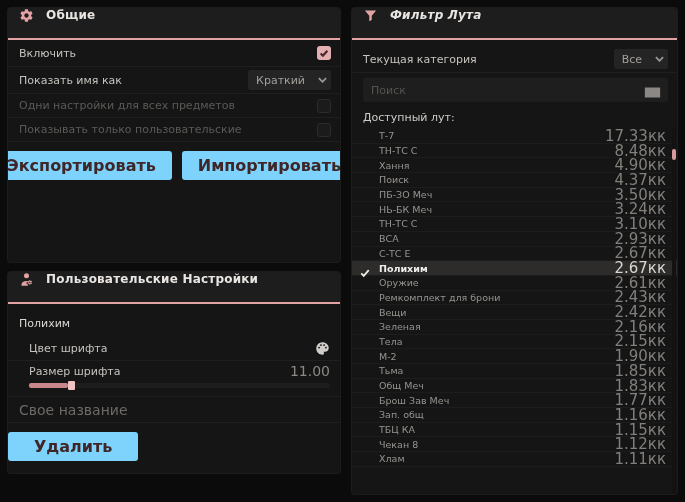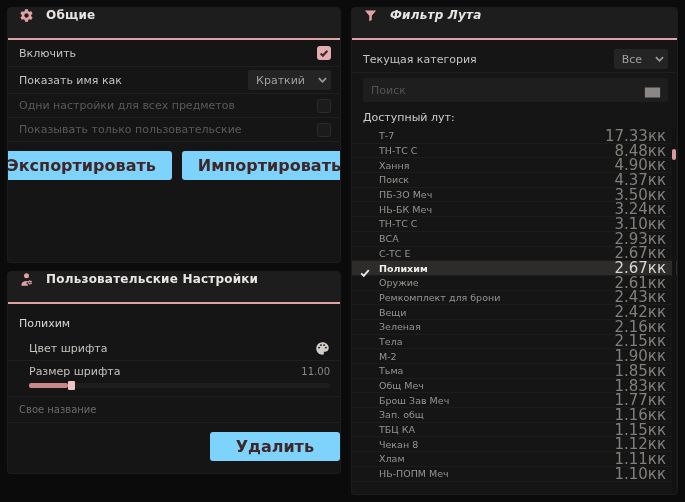--- a/index.html
+++ b/index.html
@@ -38,30 +38,30 @@
     border:none; border-radius:3px; padding:5px 16px; font-family:inherit; }
   .g-pad-bottom { height:72px; }
 
   
   .cs-body { padding:8px 0 2px; }
   .cs-item-name { font-size:11px; color:#dbd8d4; padding:5px 11px 7px; }
   .cs-row { height:24px; display:flex; align-items:center; justify-content:space-between;
             padding:0 10px 0 21px; border-bottom:1px solid #1f1f1f; }
   .cs-row.no-sep { border-bottom:none; }
   .cs-label { font-size:11px; color:#c6c3bf; }
-  .cs-dim { font-size:10px; color:#8b8885; }
+  .cs-dim { font-size:14px; color:#8b8885; }
   .palette { width:15px; height:15px; }
   .palette svg { width:15px; height:15px; fill:#cfccc8; }
   .slider-row { padding:2px 10px 8px 21px; border-bottom:1px solid #1f1f1f; }
   .slider-track { position:relative; height:5px; width:100%; background:#1d1d1d; border-radius:2px; }
   .slider-fill { position:absolute; left:0; top:0; bottom:0; width:13%; background:#c9868b; border-radius:2px; }
   .slider-handle { position:absolute; left:13%; top:-2px; width:7px; height:9px; background:#efc3c3; border-radius:1px; }
   .cs-input-row { height:26px; display:flex; align-items:center; padding:0 10px 0 11px; border-bottom:1px solid #1f1f1f; }
   .cs-input-row .cs-dim { color:#6d6a67; }
-  .cs-btn-row { display:flex; justify-content:flex-end; padding:9px 0 10px; }
+  .cs-btn-row { display:flex; justify-content:flex-start; padding:9px 0 10px; }
   .cs-btn-row .pink-btn { padding:5px 26px; }
 
   
   .f-body { padding:6px 0 0; height:454px; display:flex; flex-direction:column; }
   .f-row { height:27px; display:flex; align-items:center; justify-content:space-between;
            padding:0 9px 0 11px; border-bottom:1px solid #1f1f1f; }
   .search-wrap { margin:5px 9px 5px 11px; height:24px; background:#1e1e1e; border-radius:2px;
            display:flex; align-items:center; }
   .search-input { flex:1; background:transparent; border:none; outline:none; color:#b5b2ae;
            font-size:11px; padding:0 8px; font-family:inherit; }
@@ -347,25 +347,20 @@
     <span class="li-name">Чекан 8</span>
     <span class="li-value">1.12кк</span>
   </div>
 
   <div class="list-row">
 
     <span class="li-name">Хлам</span>
     <span class="li-value">1.11кк</span>
   </div>
 
-  <div class="list-row">
-
-    <span class="li-name">НЬ-ПОПМ Меч</span>
-    <span class="li-value">1.10кк</span>
-  </div>
 </div>
           <div class="scrollbar">
             <div class="scroll-thumb"></div>
           </div>
         </div>
       </div>
     </section>
   </div>
 </div>
 

